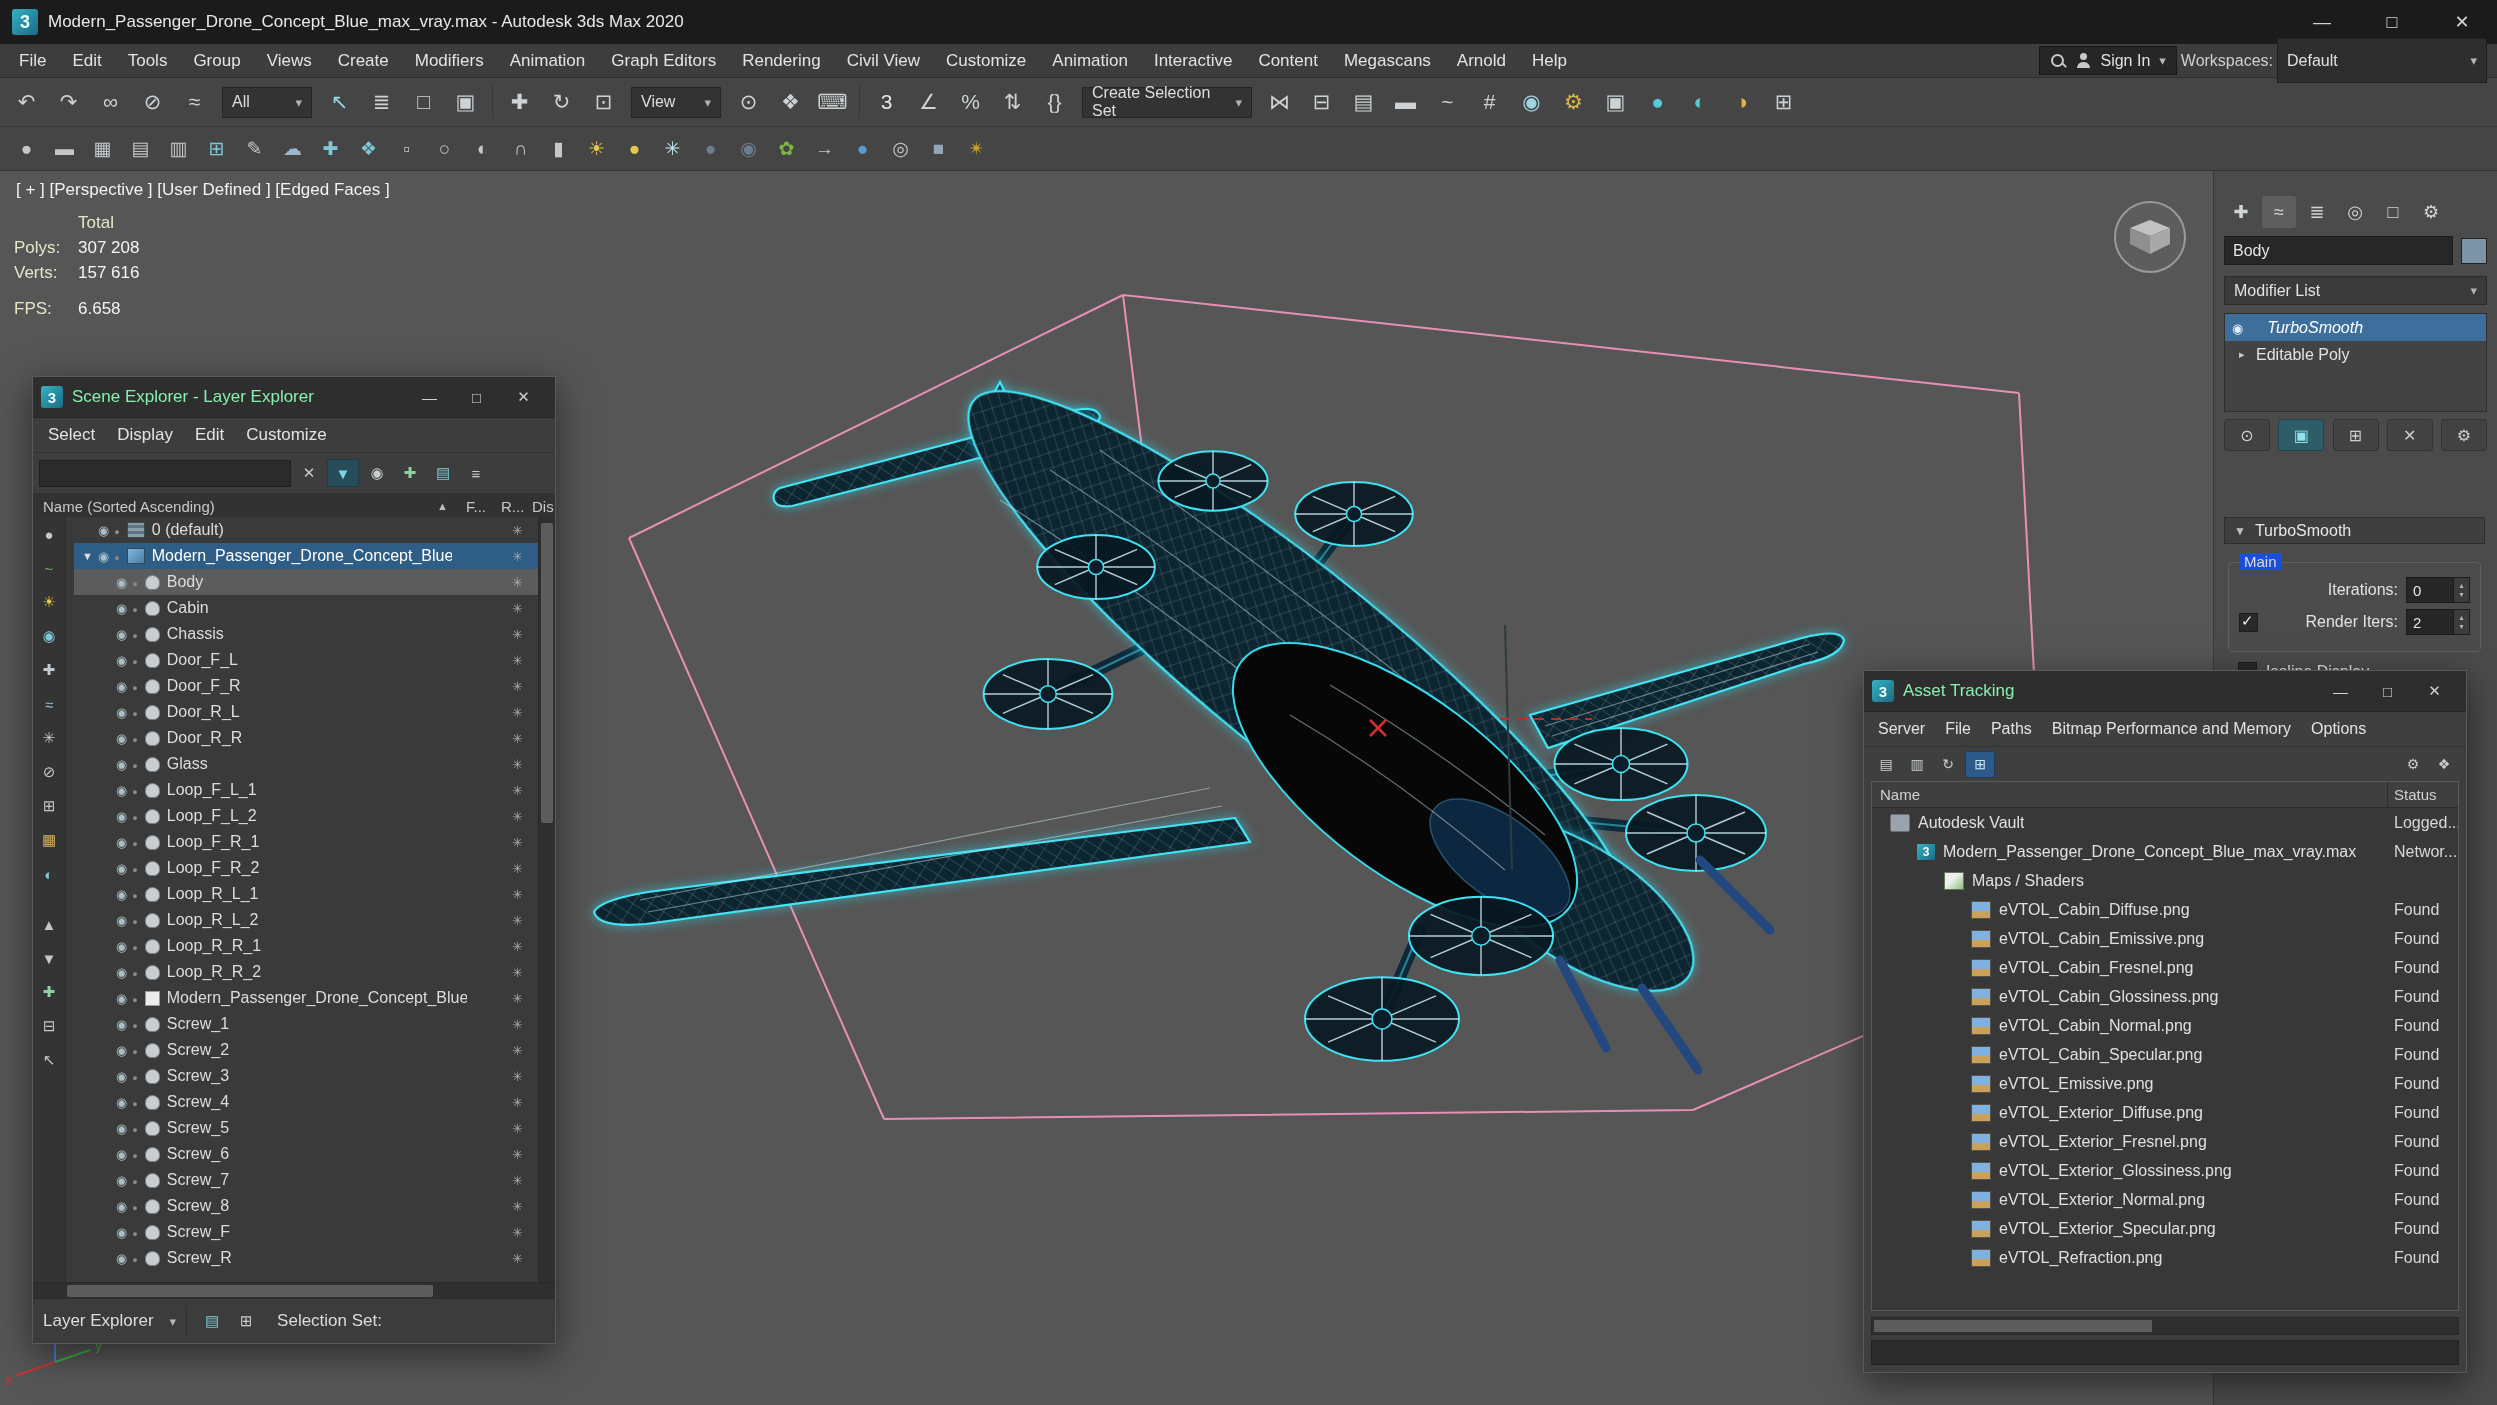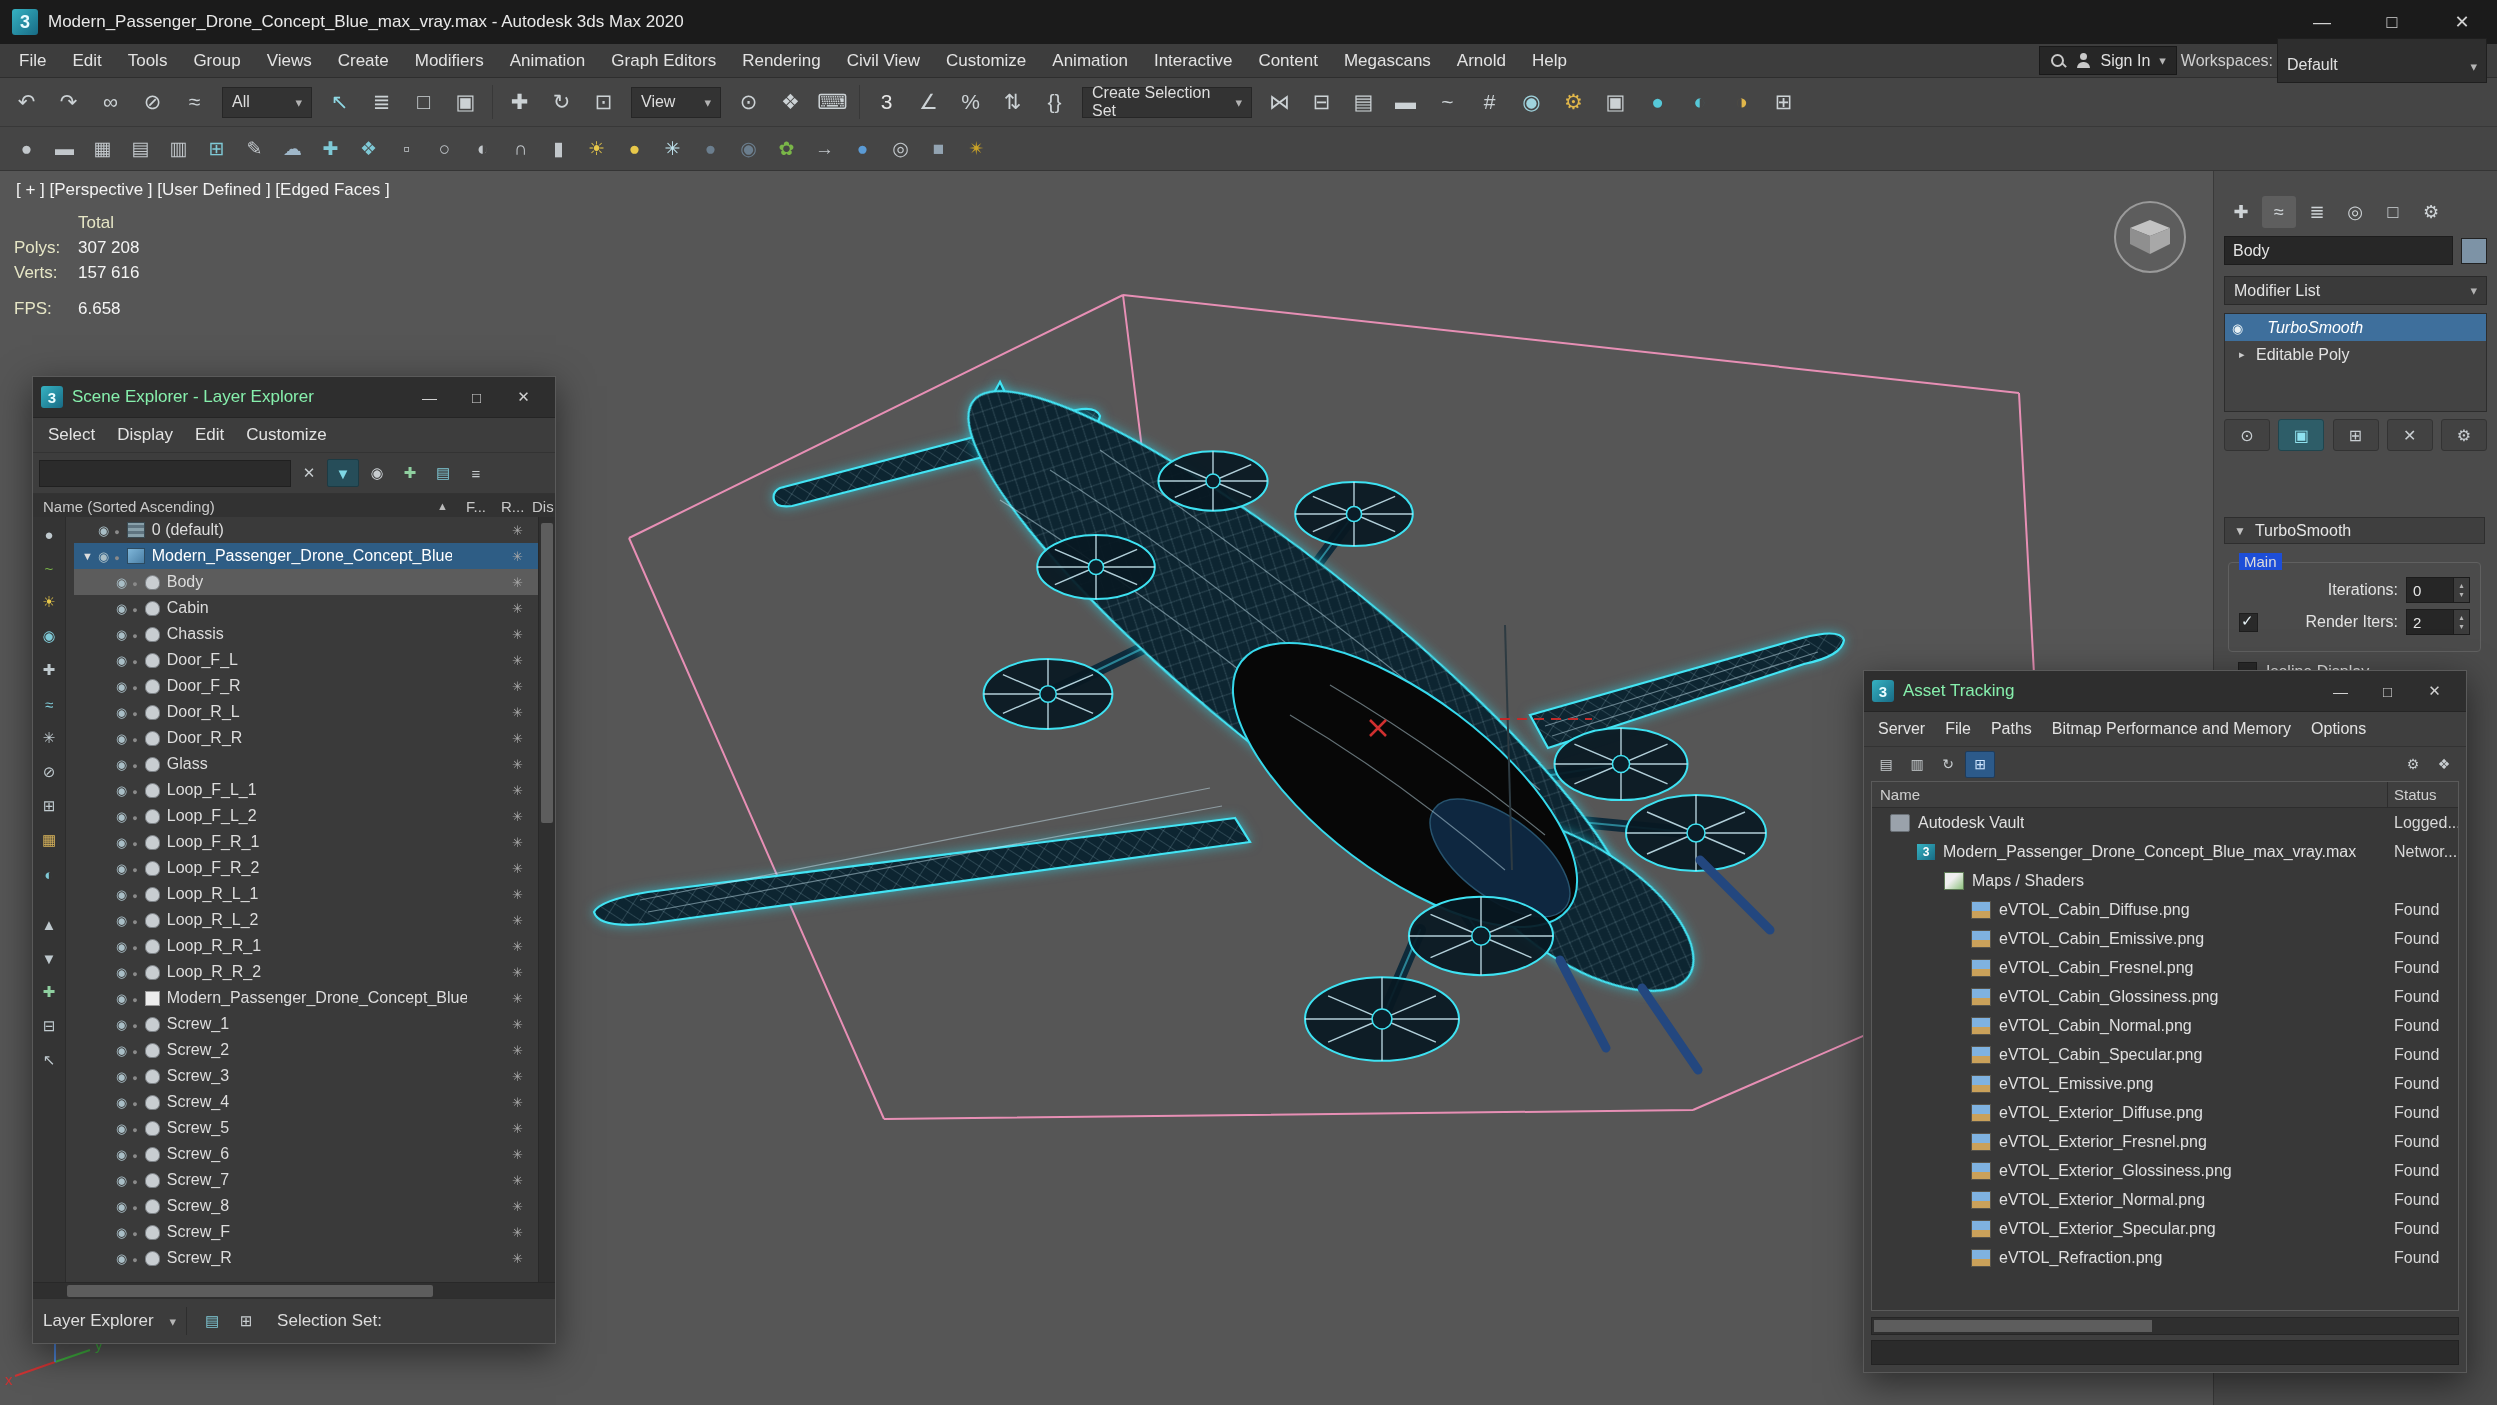--- a/index.html
+++ b/index.html
@@ -23,21 +23,21 @@
   .menubar-right{margin-left:auto;display:flex;align-items:center;gap:4px;padding-right:10px}
   .signin{display:flex;align-items:center;gap:9px;background:#262626;border:1px solid #191919;height:27px;padding:0 10px;font-size:16px;color:#e0e0e0}
   .mag{width:16px;height:16px;position:relative}
   .mag::before{content:"";position:absolute;left:1px;top:1px;width:9px;height:9px;border:2px solid #c9c9c9;border-radius:50%}
   .mag::after{content:"";position:absolute;left:11px;top:11px;width:6px;height:2px;background:#c9c9c9;transform:rotate(45deg)}
   .person{width:16px;height:16px;position:relative}
   .person::before{content:"";position:absolute;left:5px;top:0;width:7px;height:7px;border-radius:50%;background:#c9c9c9}
   .person::after{content:"";position:absolute;left:2px;top:9px;width:13px;height:6px;border-radius:6px 6px 0 0;background:#c9c9c9}
   .dd-arrow{color:#b5b5b5;font-size:13px}
   .ws-label{font-size:16px;color:#cfcfcf}
-  .ws-select{display:flex;align-items:flex-end;background:#2e2e2e;border:1px solid #1f1f1f;height:27px;padding:8px 9px;
+  .ws-select{display:flex;align-items:center;background:#2e2e2e;border:1px solid #1f1f1f;height:27px;padding:8px 9px;
     width:190px;font-size:16px;justify-content:space-between;color:#e0e0e0}
   
   .toolbar1{position:absolute;top:78px;left:0;right:0;height:48px;background:#454545;border-bottom:1px solid #383838;
     display:flex;align-items:center;padding-left:6px;gap:1px;z-index:5}
   .tgroup{display:flex;align-items:center;gap:1px}
   .tbtn{width:41px;height:40px;display:flex;align-items:center;justify-content:center;font-size:21px;color:#ccd2d5;border-radius:3px}
   .tsep{width:1px;height:34px;background:#383838;margin:0 5px;flex:none}
   .tdrop{height:29px;background:#333;border:1px solid #262626;display:flex;align-items:center;justify-content:space-between;
     padding:0 9px;font-size:16px;color:#dedede;margin:0 6px}
   .tdrop::after{content:"▾";color:#b2b2b2;font-size:13px;margin-left:8px}

